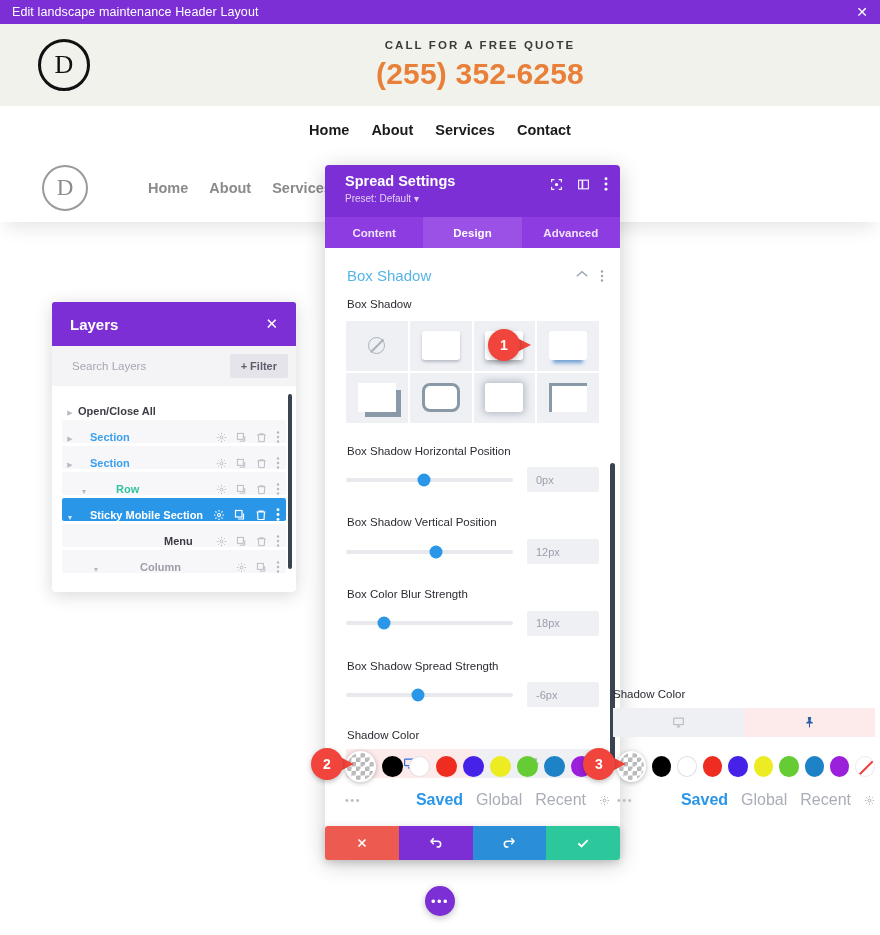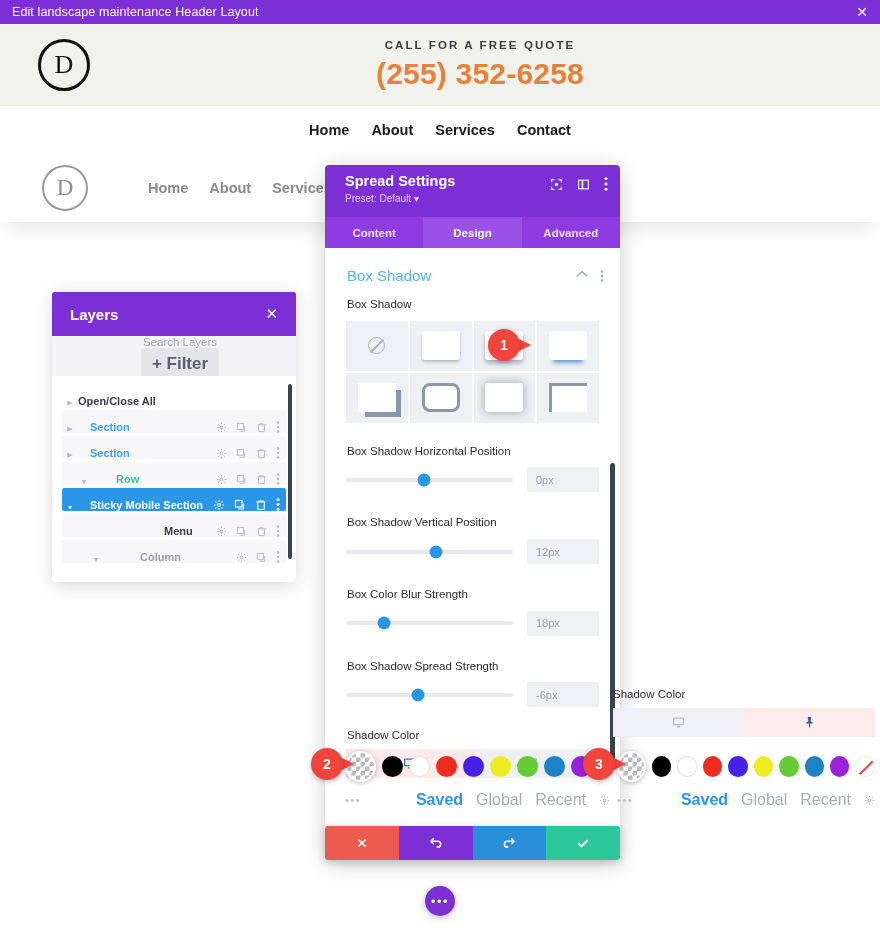--- a/index.html
+++ b/index.html
@@ -84,41 +84,40 @@
     font-size: 14.5px; font-weight: 700; color: #8a8a8a; text-decoration: none;
   }
 
   .page-body {
     position: absolute; left: 0; top: 222px; width: 880px; height: 713px;
     background: #ffffff;
   }
 
   
   .layers-panel {
-    position: absolute; left: 52px; top: 292px; width: 244px;
+    position: absolute; left: 52px; top: 302px; width: 244px;
     background: #86efac;
     box-shadow: 0 3px 18px rgba(0,0,0,.16);
     border-radius: 3px;
     z-index: 5;
     overflow: hidden;
   }
   .layers-head {
     background: #7b2fd4; height: 44px; display: flex; align-items: center;
     padding: 0 18px;
   }
   .layers-head .t { color: #fff; font-size: 15px; font-weight: 600; }
   .layers-head .x { margin-left: auto; color: #fff; font-size: 15px; cursor: pointer; }
   .layers-search {
     height: 40px; background: #f4f4f7; display: flex; align-items: center;
     padding: 0 8px 0 20px;
-    flex-direction: column;
   }
   .layers-search .ph { font-size: 11.5px; color: #a7a7b3; flex: 1; }
   .filter-btn {
-    background: #e4e4ea; color: #5d5d6b; font-size: 17px; font-weight: 600;
+    background: #e4e4ea; color: #5d5d6b; font-size: 11px; font-weight: 600;
     padding: 6px 11px; border-radius: 2px;
   }
   .layers-list {
     background: #fff; padding: 8px 10px 16px 10px; position: relative;
   }
   .layers-scroll {
     position: absolute; right: 4px; top: 8px; width: 4px; height: 175px;
     background: #3a4450; border-radius: 2px;
   }
   .layer-row {

